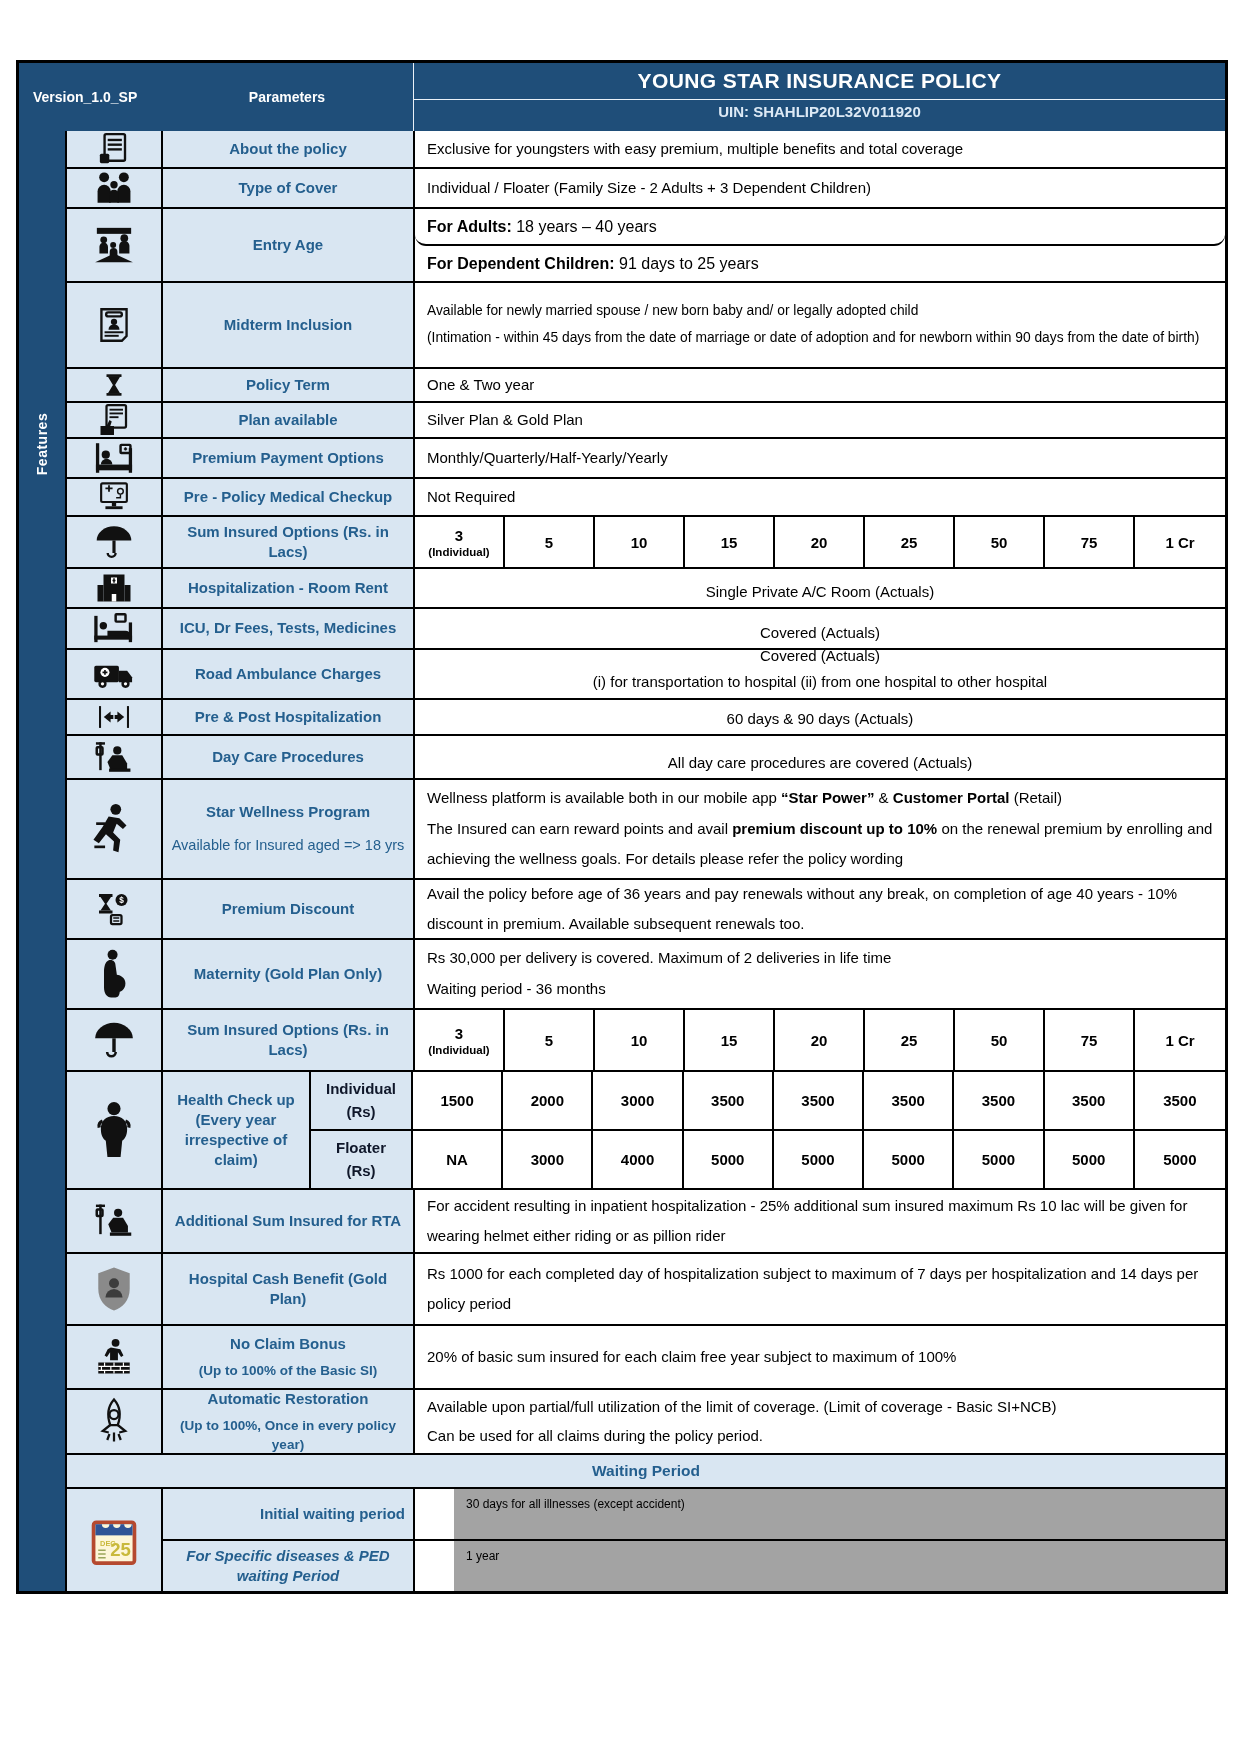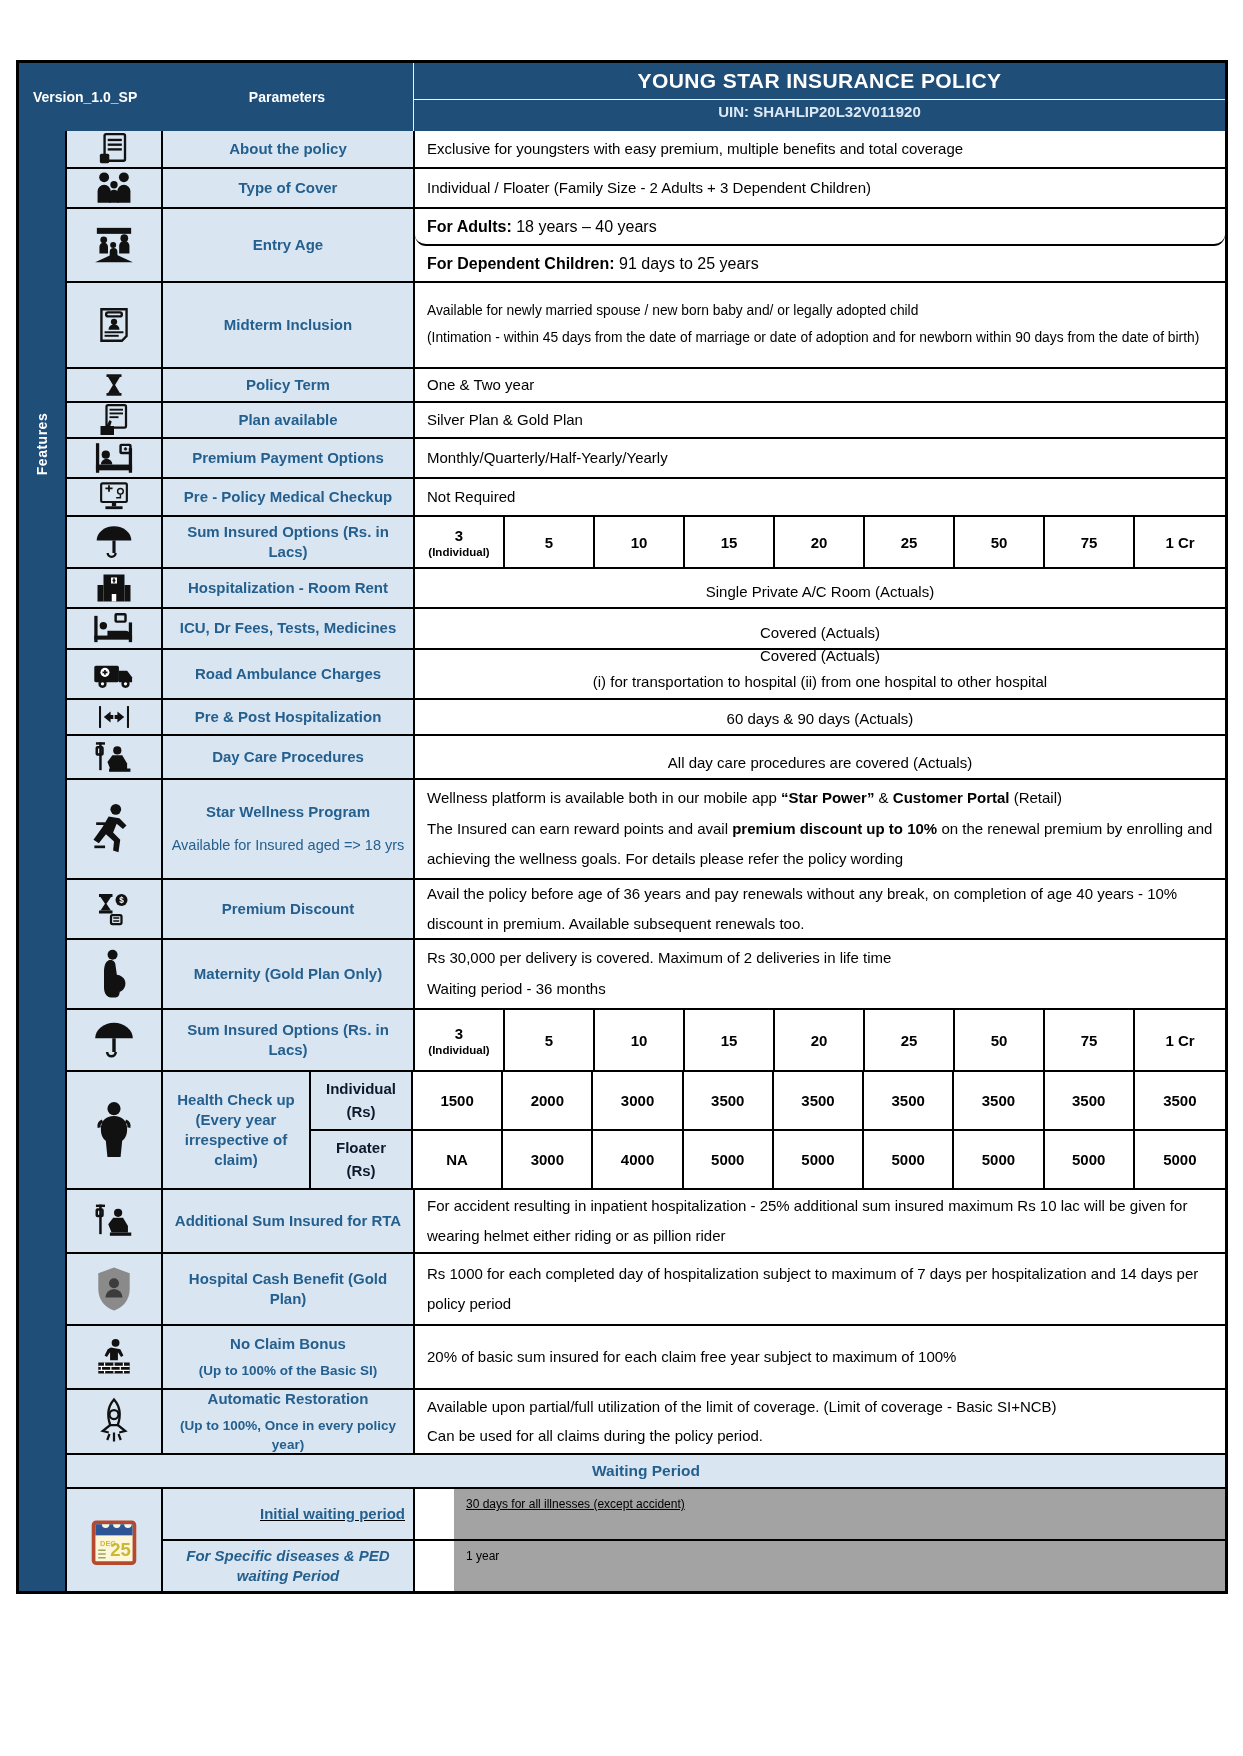--- a/index.html
+++ b/index.html
@@ -62,21 +62,21 @@
              display:flex;flex-direction:column;padding:0;box-sizing:border-box;}
   .param-sub > div{flex:1;display:flex;flex-direction:column;align-items:center;justify-content:center;
                    color:#0f172a;font-weight:bold;font-size:15px;line-height:1.5;}
   .param-sub > div:first-child{border-bottom:2px solid #000;}
 
   
   .band{display:flex;align-items:center;justify-content:center;background:#d9e6f2;
         color:#245f8e;font-weight:bold;font-size:15.5px;border-bottom:2px solid #000;box-sizing:border-box;}
   .wait-right{flex:1;display:flex;flex-direction:column;}
   .wait-row{display:flex;flex:1;}
-  .wait-row.first{border-bottom:2px solid #000;text-decoration:underline;}
+  .wait-row.first{border-bottom:2px solid #000;}
   .wait-param{width:252px;min-width:252px;background:#d9e6f2;border-right:2px solid #000;
               color:#245f8e;font-weight:bold;font-size:15px;display:flex;flex-direction:column;
               justify-content:center;box-sizing:border-box;padding:2px 8px;line-height:1.35;}
   .wait-param.right{align-items:flex-end;text-align:right;}
   .wait-param.center{align-items:center;text-align:center;font-style:italic;}
   .wait-value{flex:1;background:#a3a3a3;font-size:12px;padding:8px 12px;box-sizing:border-box;margin-left:39px;}
 
   svg{display:block;}
   .ink{fill:#111;}
   .ink-s{fill:none;stroke:#111;stroke-width:3;}

